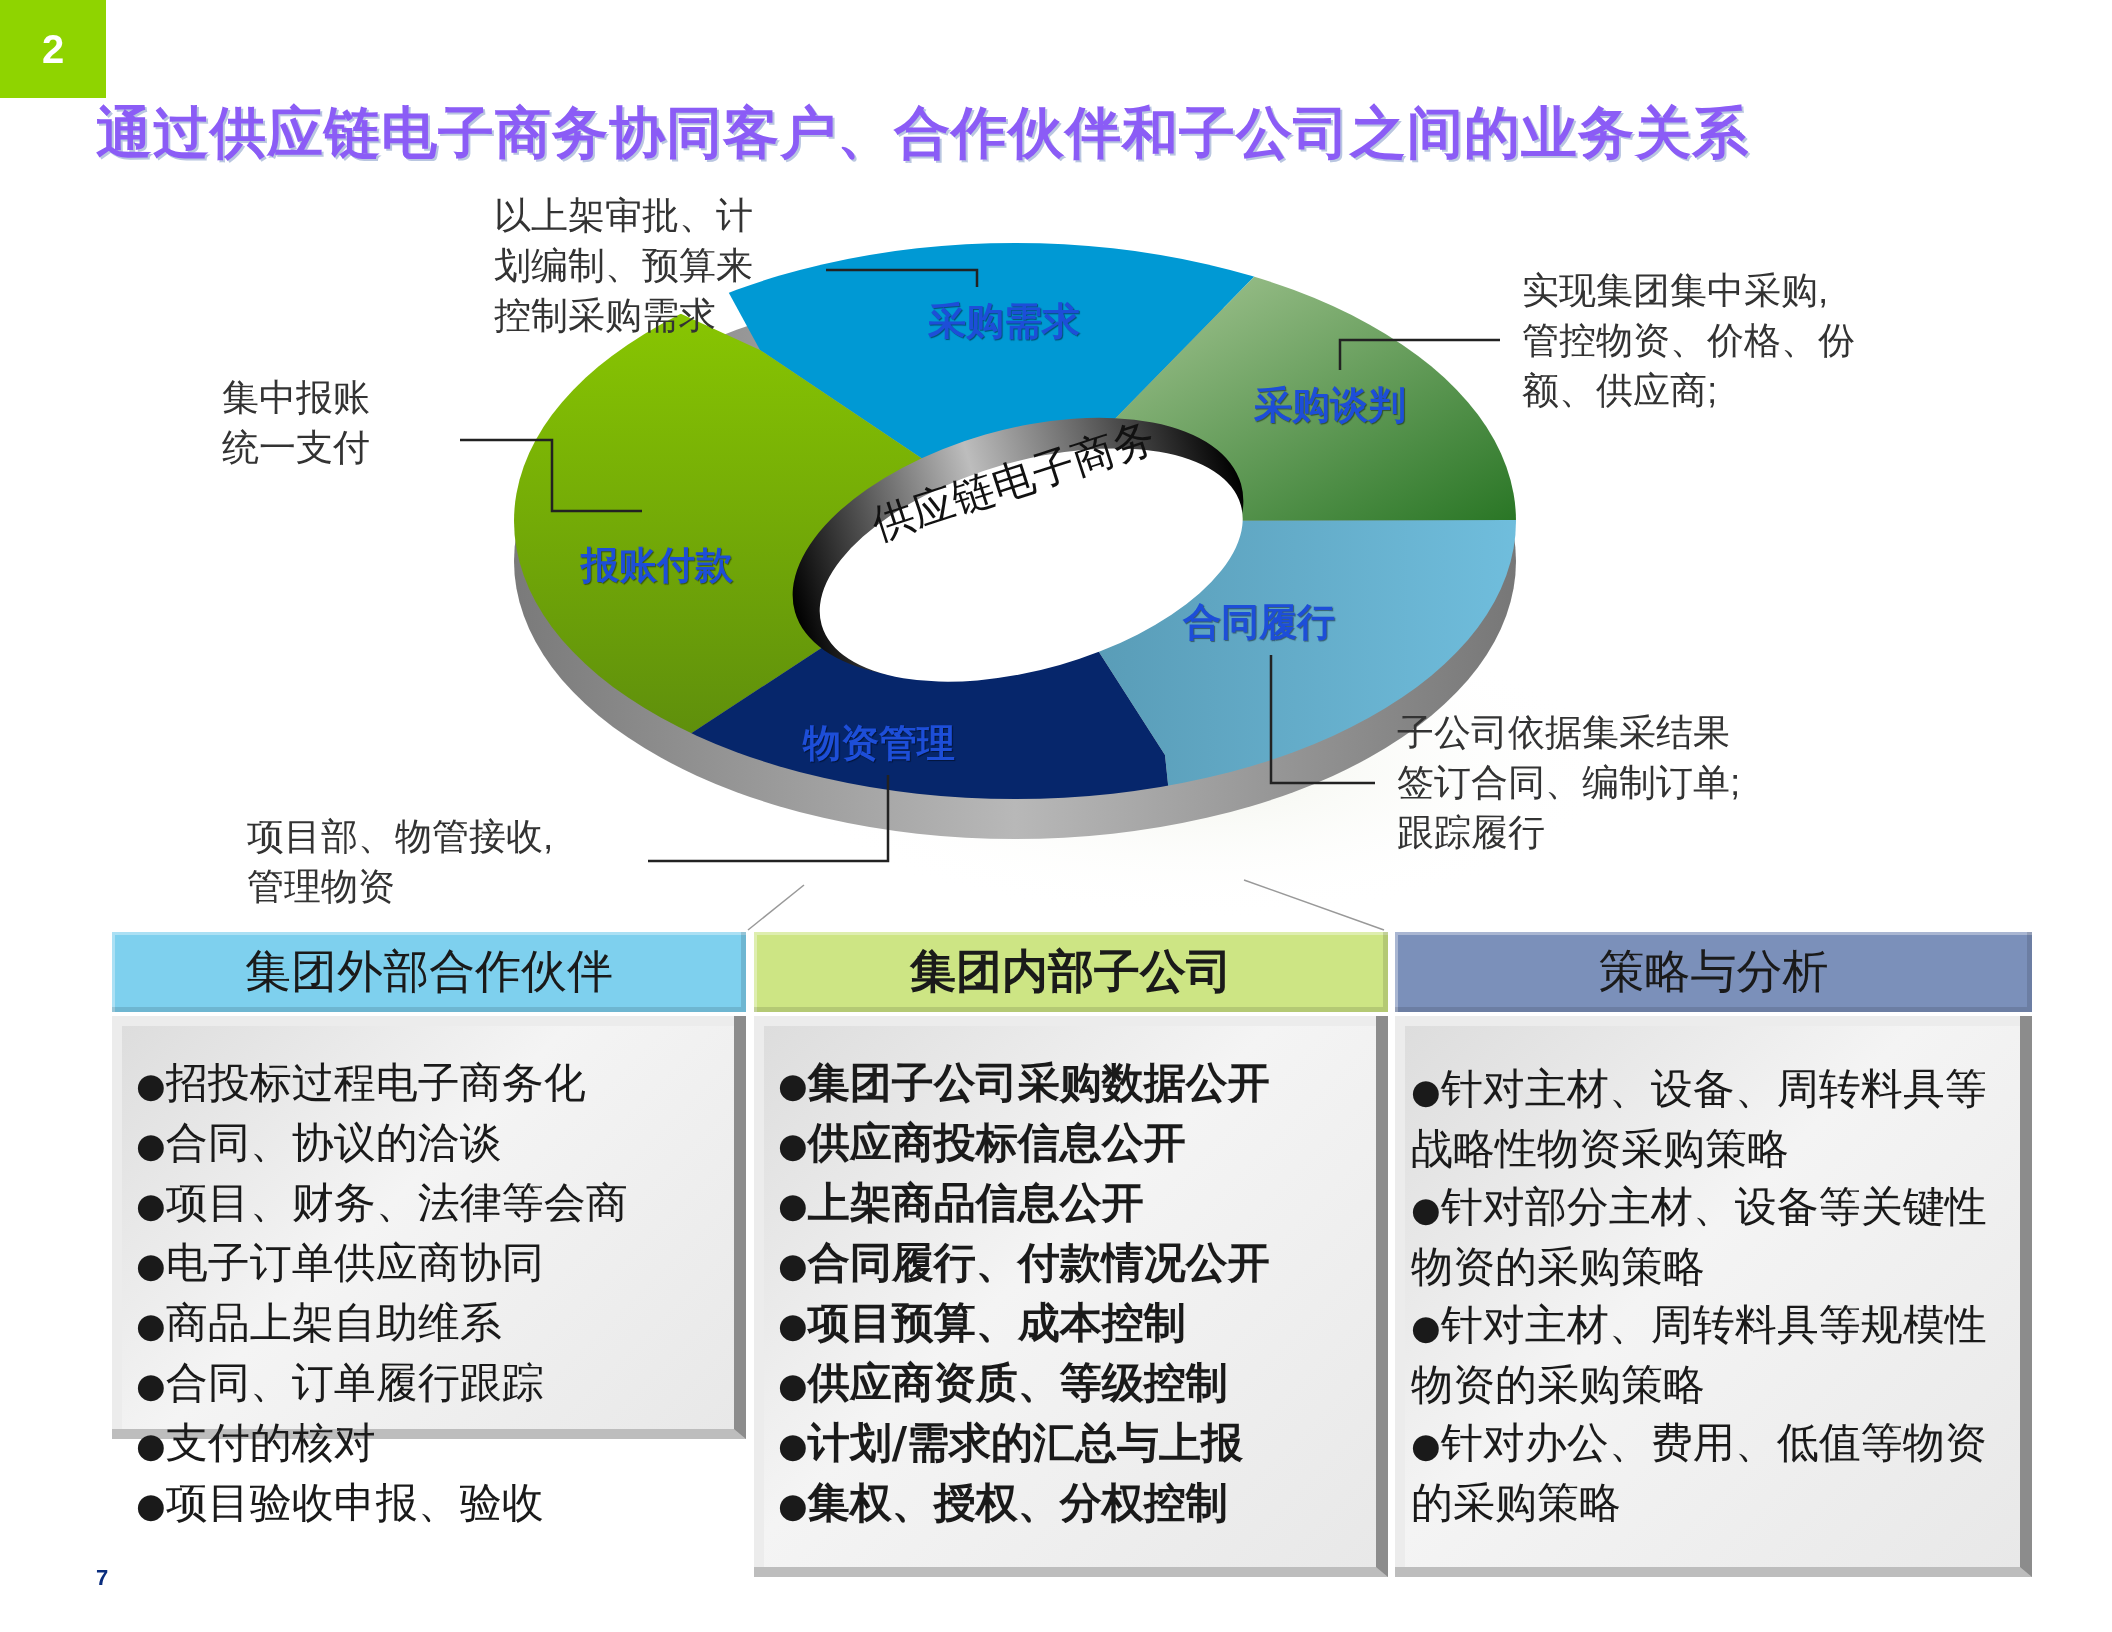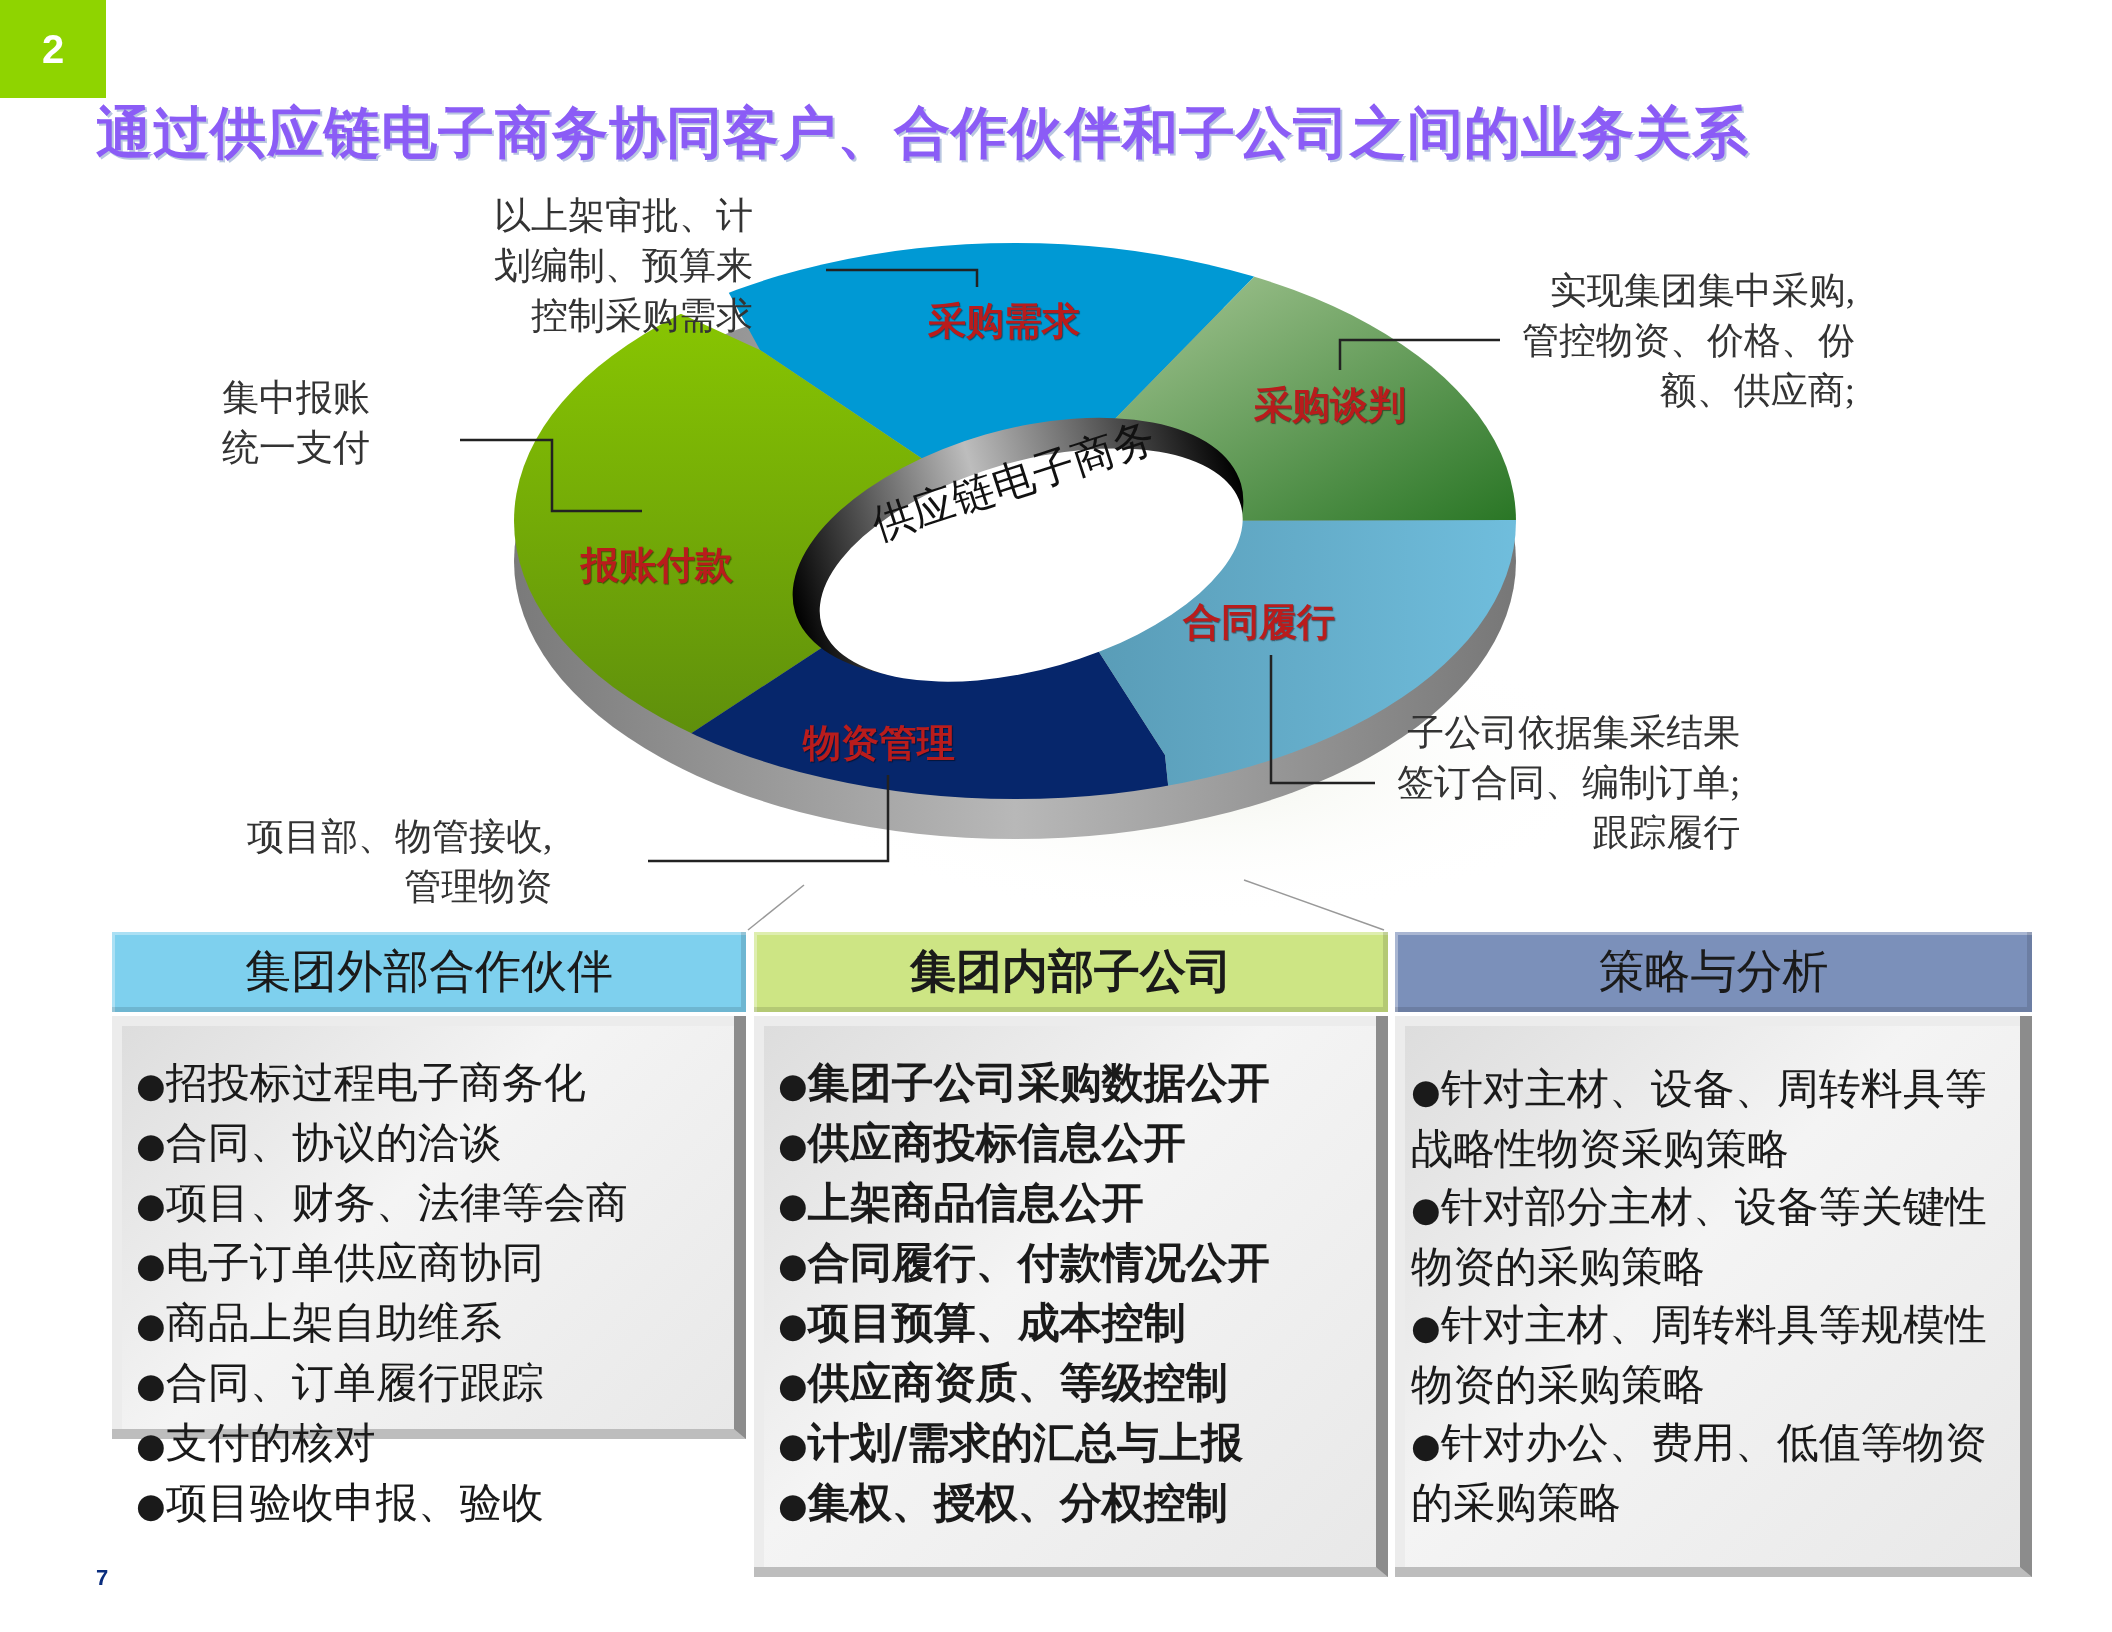--- a/index.html
+++ b/index.html
@@ -5,27 +5,27 @@
   html, body { margin:0; padding:0; }
   body { width:2112px; height:1632px; position:relative; background:#ffffff; overflow:hidden;
          font-family:"DejaVu Sans", "Liberation Sans", sans-serif; }
   .badge { position:absolute; left:0; top:0; width:106px; height:98px; background:#8fd400;
            color:#fff; font-family:"Liberation Sans", sans-serif; font-weight:bold; font-size:40px;
            display:flex; align-items:center; justify-content:center; }
   .title { position:absolute; left:96px; top:96px; width:1900px; font-size:56px; font-weight:bold;
            color:#8b5cf6; letter-spacing:1px; white-space:nowrap;
            text-shadow: 2px 2px 0 #b9c6e0; }
   .ring-svg { position:absolute; left:0; top:0; }
-  .seg-label { position:absolute; color:#b91c1c; font-weight:bold; font-size:38px; white-space:nowrap;
+  .seg-label { position:absolute; color:#1d4ed8; font-weight:bold; font-size:38px; white-space:nowrap;
                text-shadow:1px 1px 1px rgba(0,0,0,0.45); }
   .center-label { position:absolute; left:865px; top:500px; font-family:"DejaVu Serif", serif;
                   font-size:42px; color:#111; white-space:nowrap; transform:rotate(-18deg);
                   transform-origin:left top; }
-  .note { position:absolute; font-family:Liberation Serif, serif; font-size:37px; line-height:50px;
-          color:#333; white-space:pre;text-align:right; }
+  .note { position:absolute; font-family:Liberation Sans, sans-serif; font-size:37px; line-height:50px;
+          color:#333; white-space:pre; }
   .box { position:absolute; top:932px; }
   .box-head { position:absolute; left:0; top:0; right:0; height:80px; font-family:"DejaVu Serif", serif;
               font-size:46px; color:#1a1a1a; display:flex; align-items:center; justify-content:center;
               box-shadow: inset -5px -5px 0 rgba(0,0,0,0.12), inset 3px 3px 0 rgba(255,255,255,0.35); }
   .box-body { position:absolute; left:0; top:84px; right:0; bottom:0;
               background:linear-gradient(135deg,#dcdcdc 0%,#f4f4f4 45%,#e8e8e8 100%);
               border-right:12px solid #8c8c8c; border-bottom:10px solid #bdbdbd;
               box-shadow: inset 10px 10px 0 #ececec; }
   .box-list { position:absolute; left:24px; top:38px; right:14px; list-style:none; margin:0; padding:0;
               font-family:"DejaVu Serif", serif; font-size:42px; color:#1a1a1a; }

